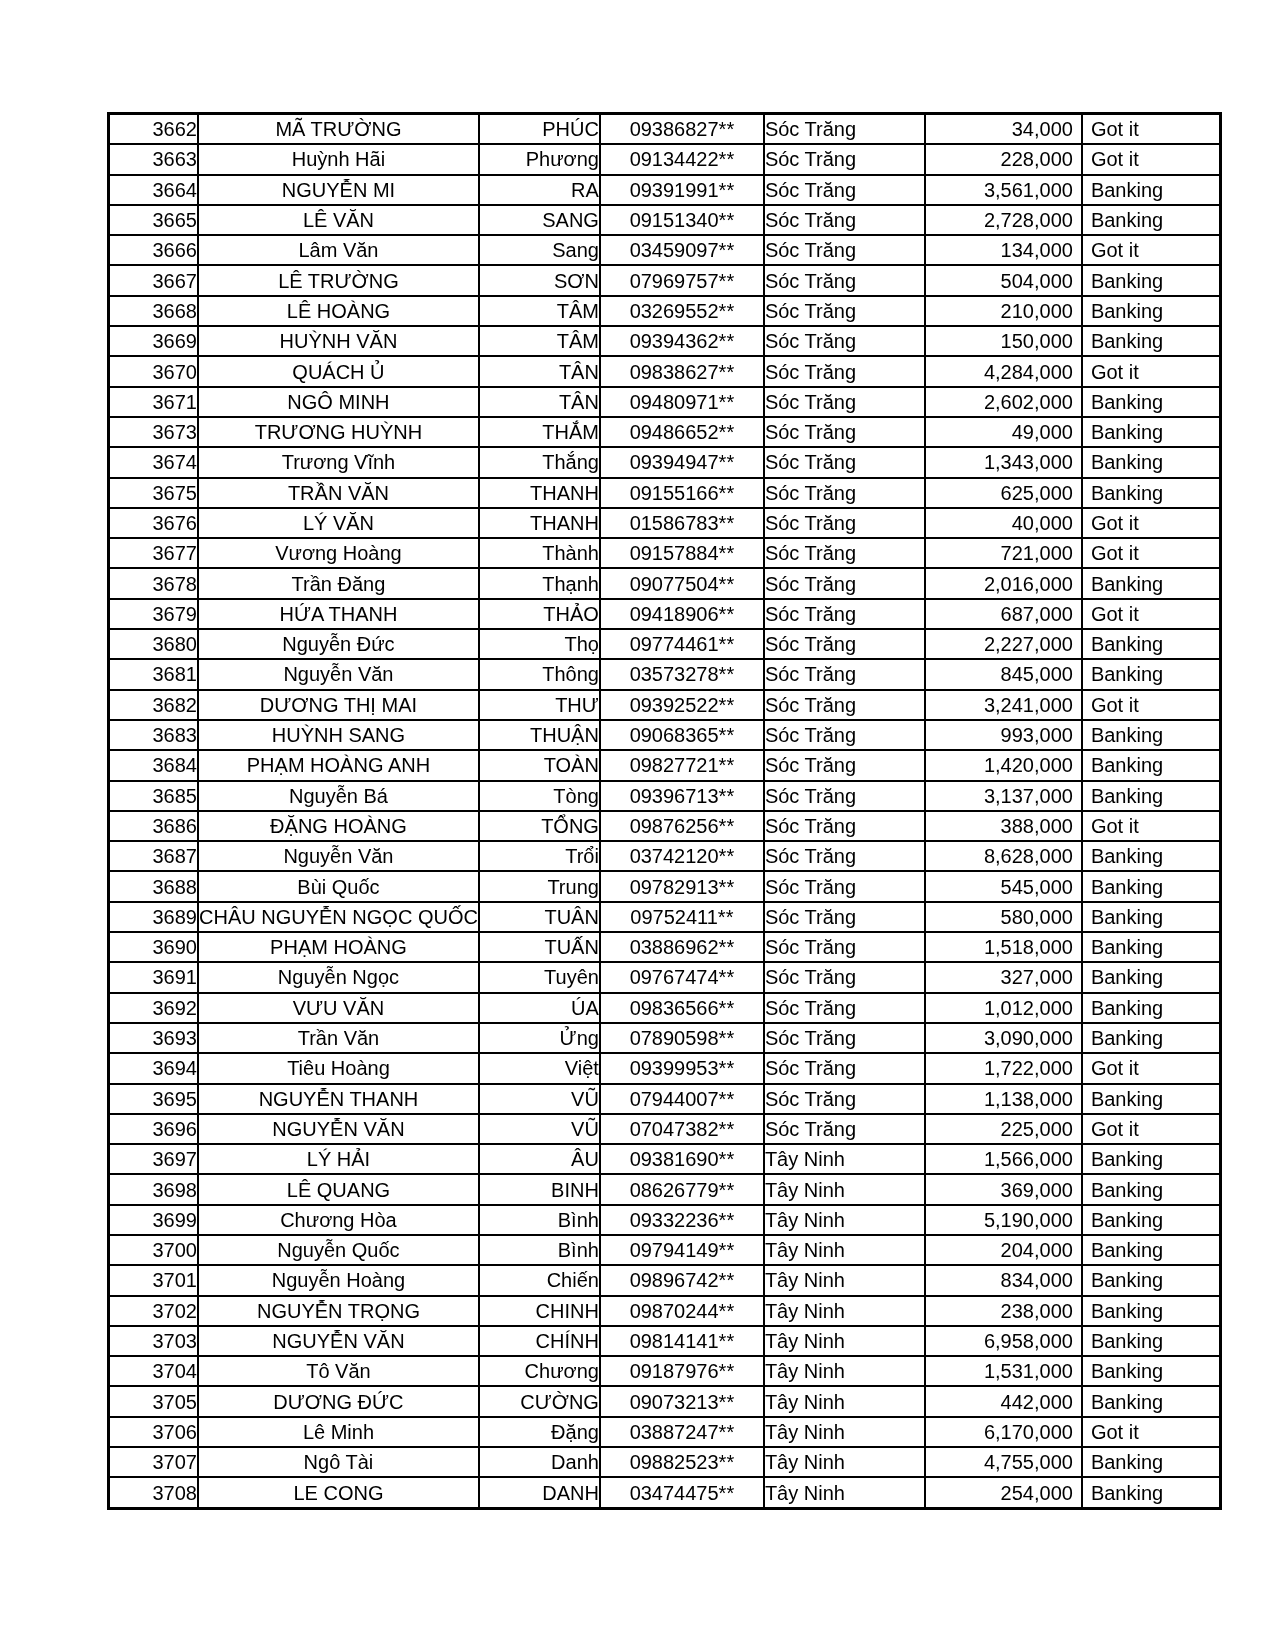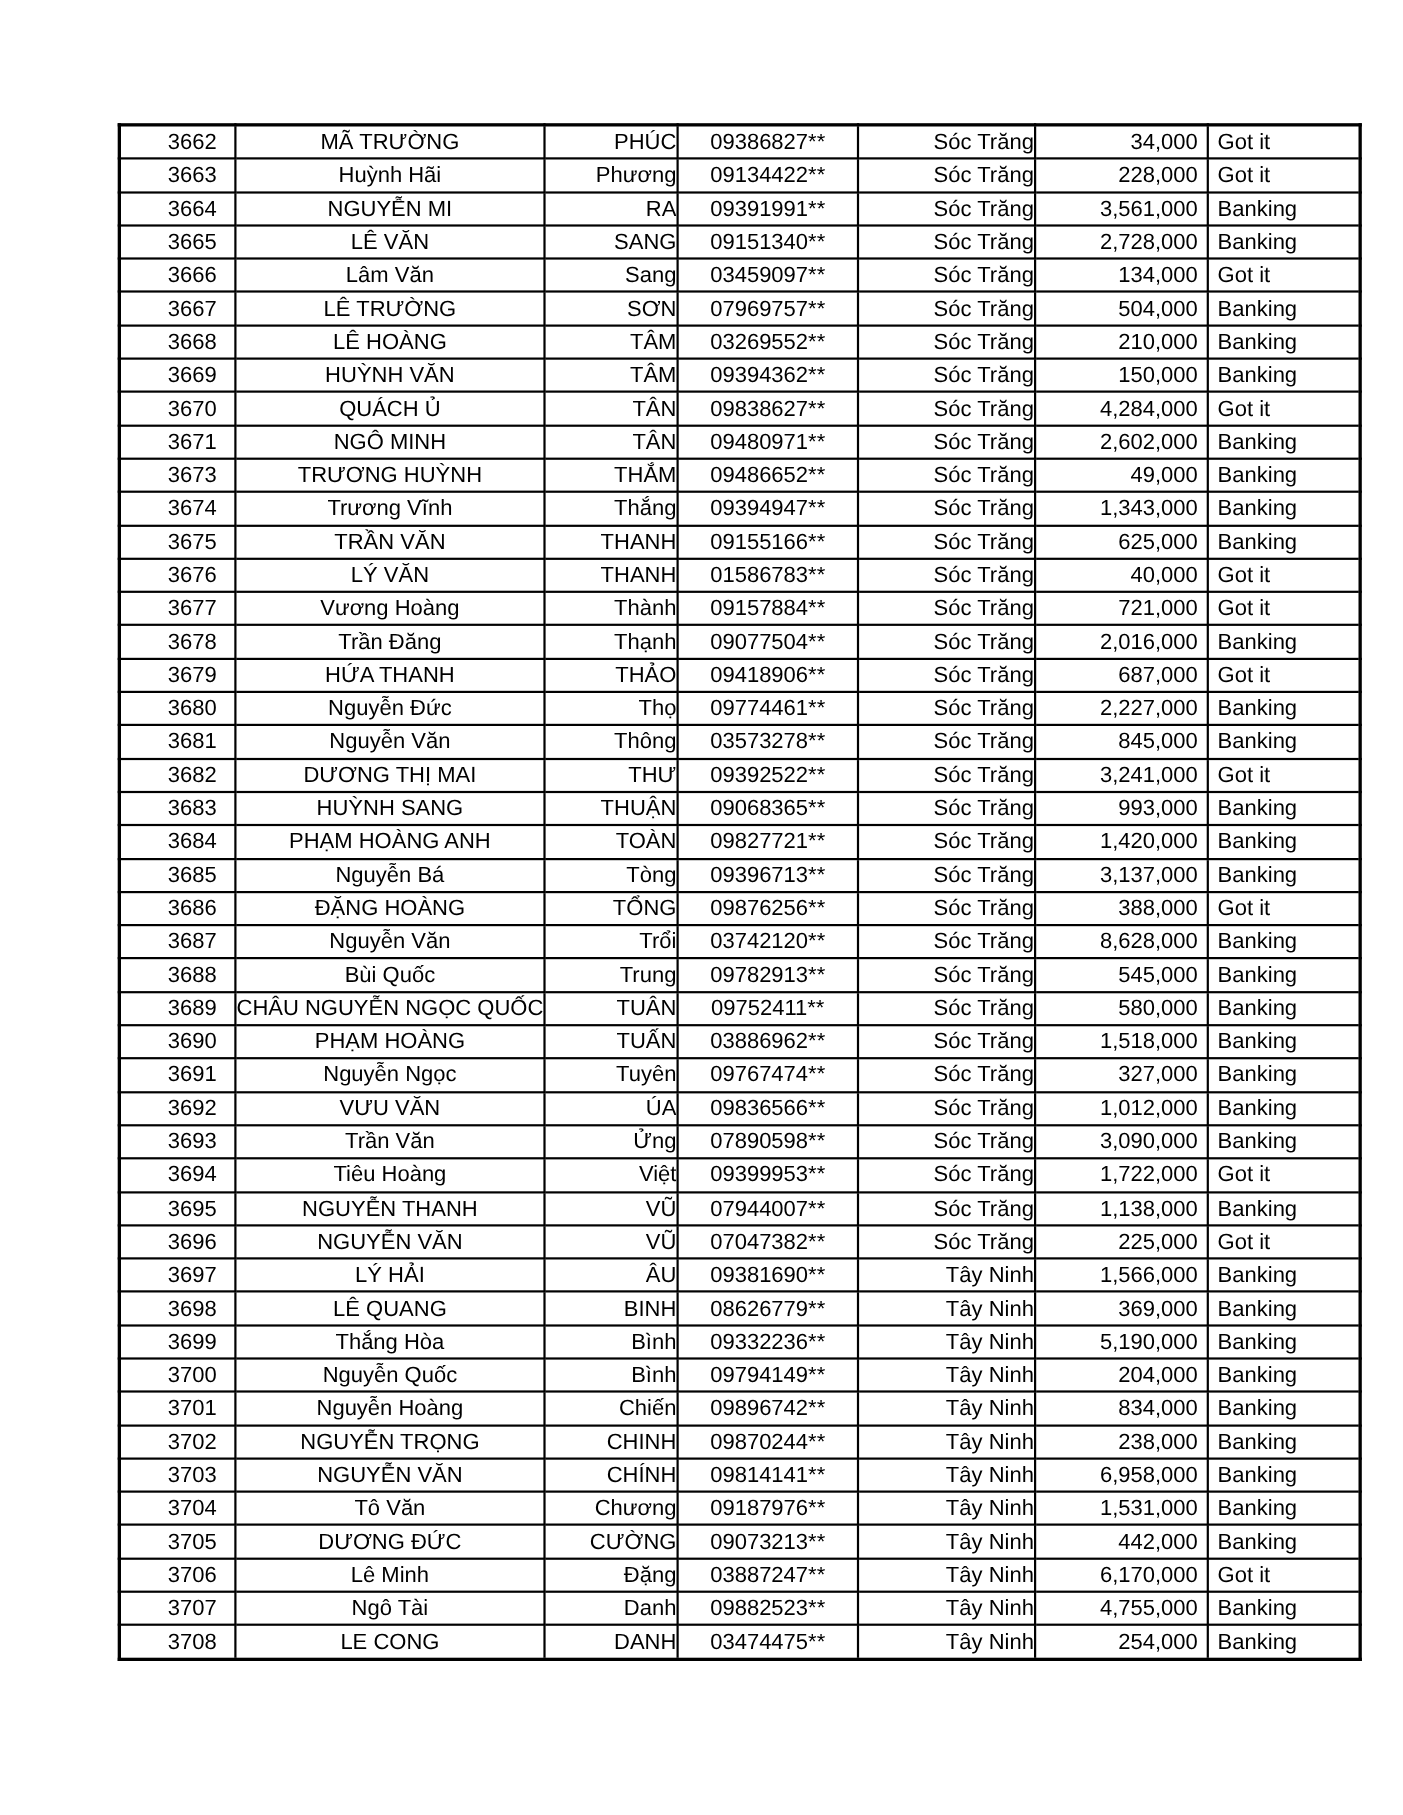--- a/index.html
+++ b/index.html
@@ -27,25 +27,25 @@
     border: 2px solid #000000;
     font-size: 20px;
     line-height: 1;
     height: 28.3px;
     padding: 0;
     overflow: hidden;
     white-space: nowrap;
     vertical-align: middle;
   }
   
-  table.grid td:nth-child(1) { width: 87px;  text-align: right;  padding-right: 16px; }
+  table.grid td:nth-child(1) { width: 87px;  text-align: right;  padding-right: 0; }
   table.grid td:nth-child(2) { width: 258px; text-align: center; }
   table.grid td:nth-child(3) { width: 119px; text-align: right; }
   table.grid td:nth-child(4) { width: 162px; text-align: center; }
-  table.grid td:nth-child(5) { width: 159px; text-align: right; }
+  table.grid td:nth-child(5) { width: 159px; text-align: left; }
   table.grid td:nth-child(6) { width: 147px; text-align: right;  padding-right: 8px; }
   table.grid td:nth-child(7) { width: 128px; text-align: left;   padding-left: 8px; }
 </style>
 </head>
 <body>
 
 <div class="page">
   <table class="grid">
     <tbody>
         <tr>
@@ -367,21 +367,21 @@
           <td>3698</td>
           <td>LÊ QUANG</td>
           <td>BINH</td>
           <td>08626779**</td>
           <td>Tây Ninh</td>
           <td>369,000</td>
           <td>Banking</td>
         </tr>
         <tr>
           <td>3699</td>
-          <td>Thắng Hòa</td>
+          <td>Chương Hòa</td>
           <td>Bình</td>
           <td>09332236**</td>
           <td>Tây Ninh</td>
           <td>5,190,000</td>
           <td>Banking</td>
         </tr>
         <tr>
           <td>3700</td>
           <td>Nguyễn Quốc</td>
           <td>Bình</td>

